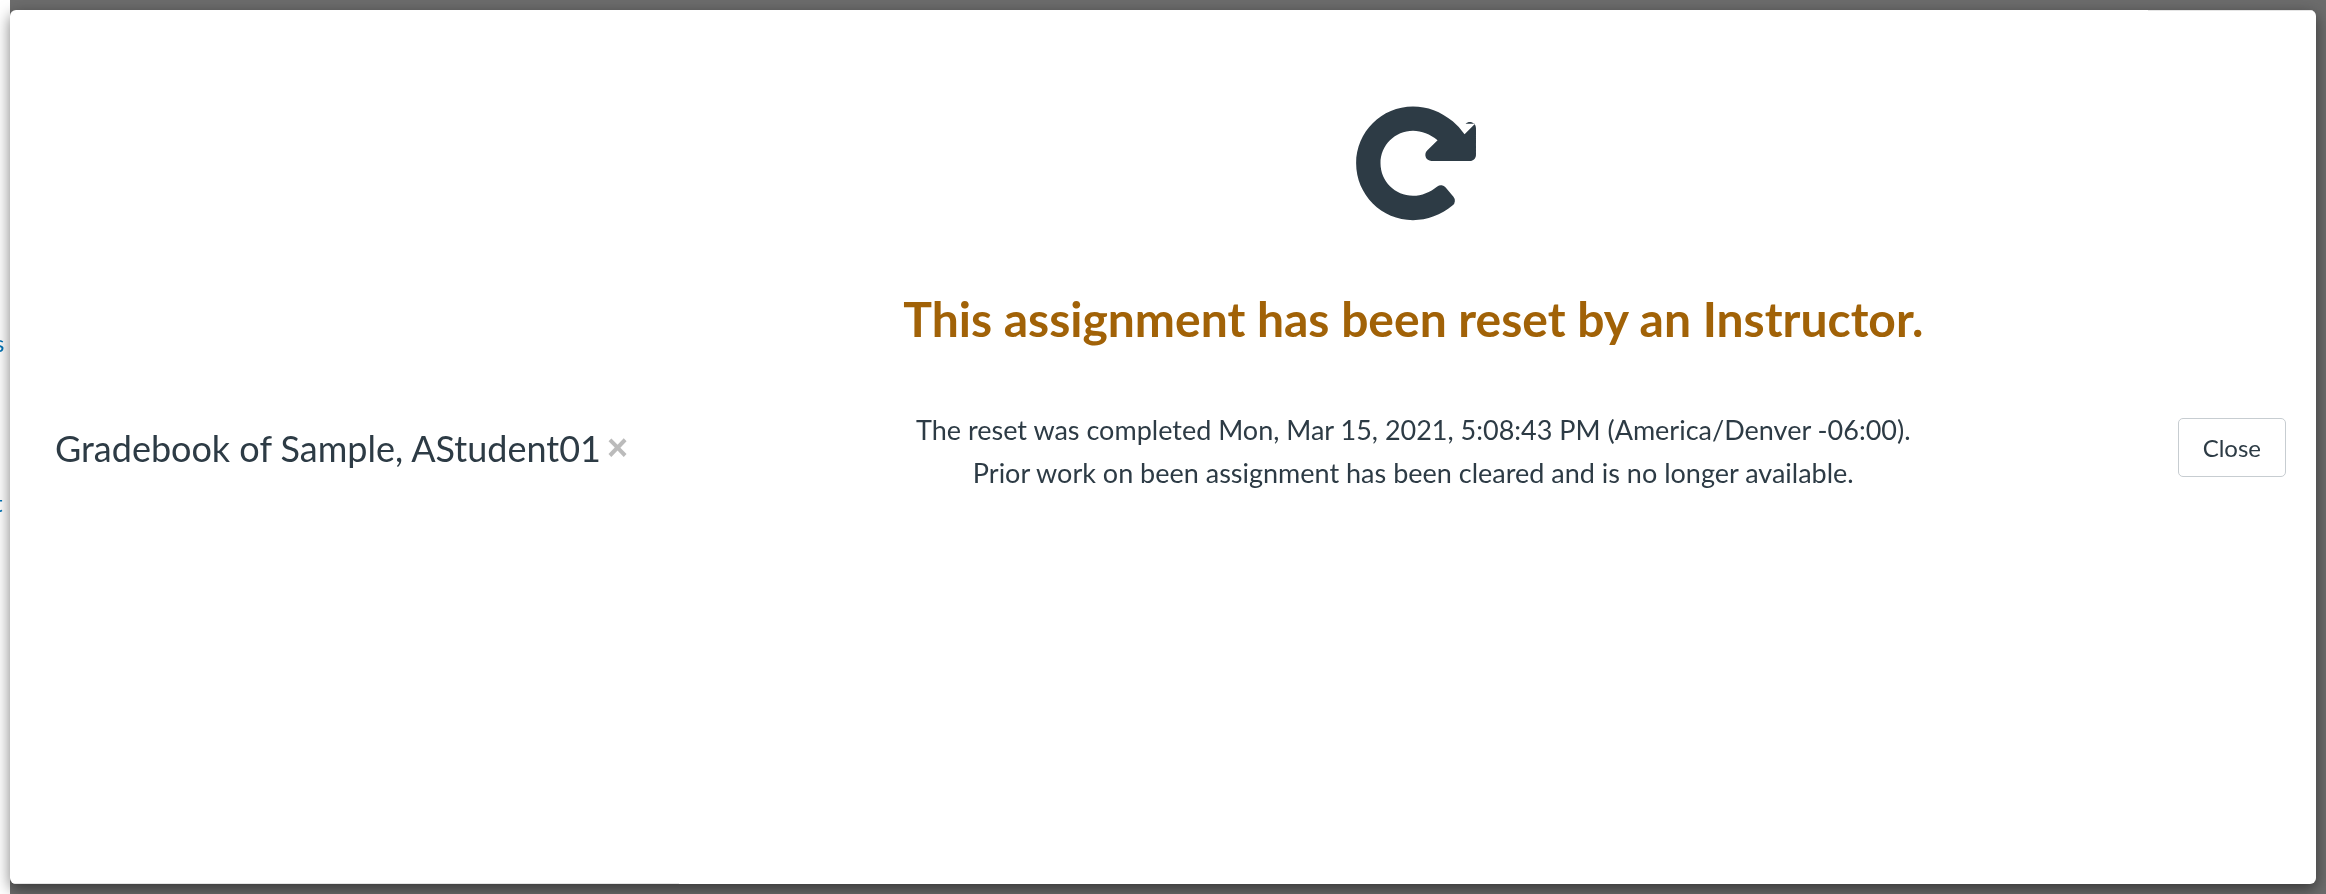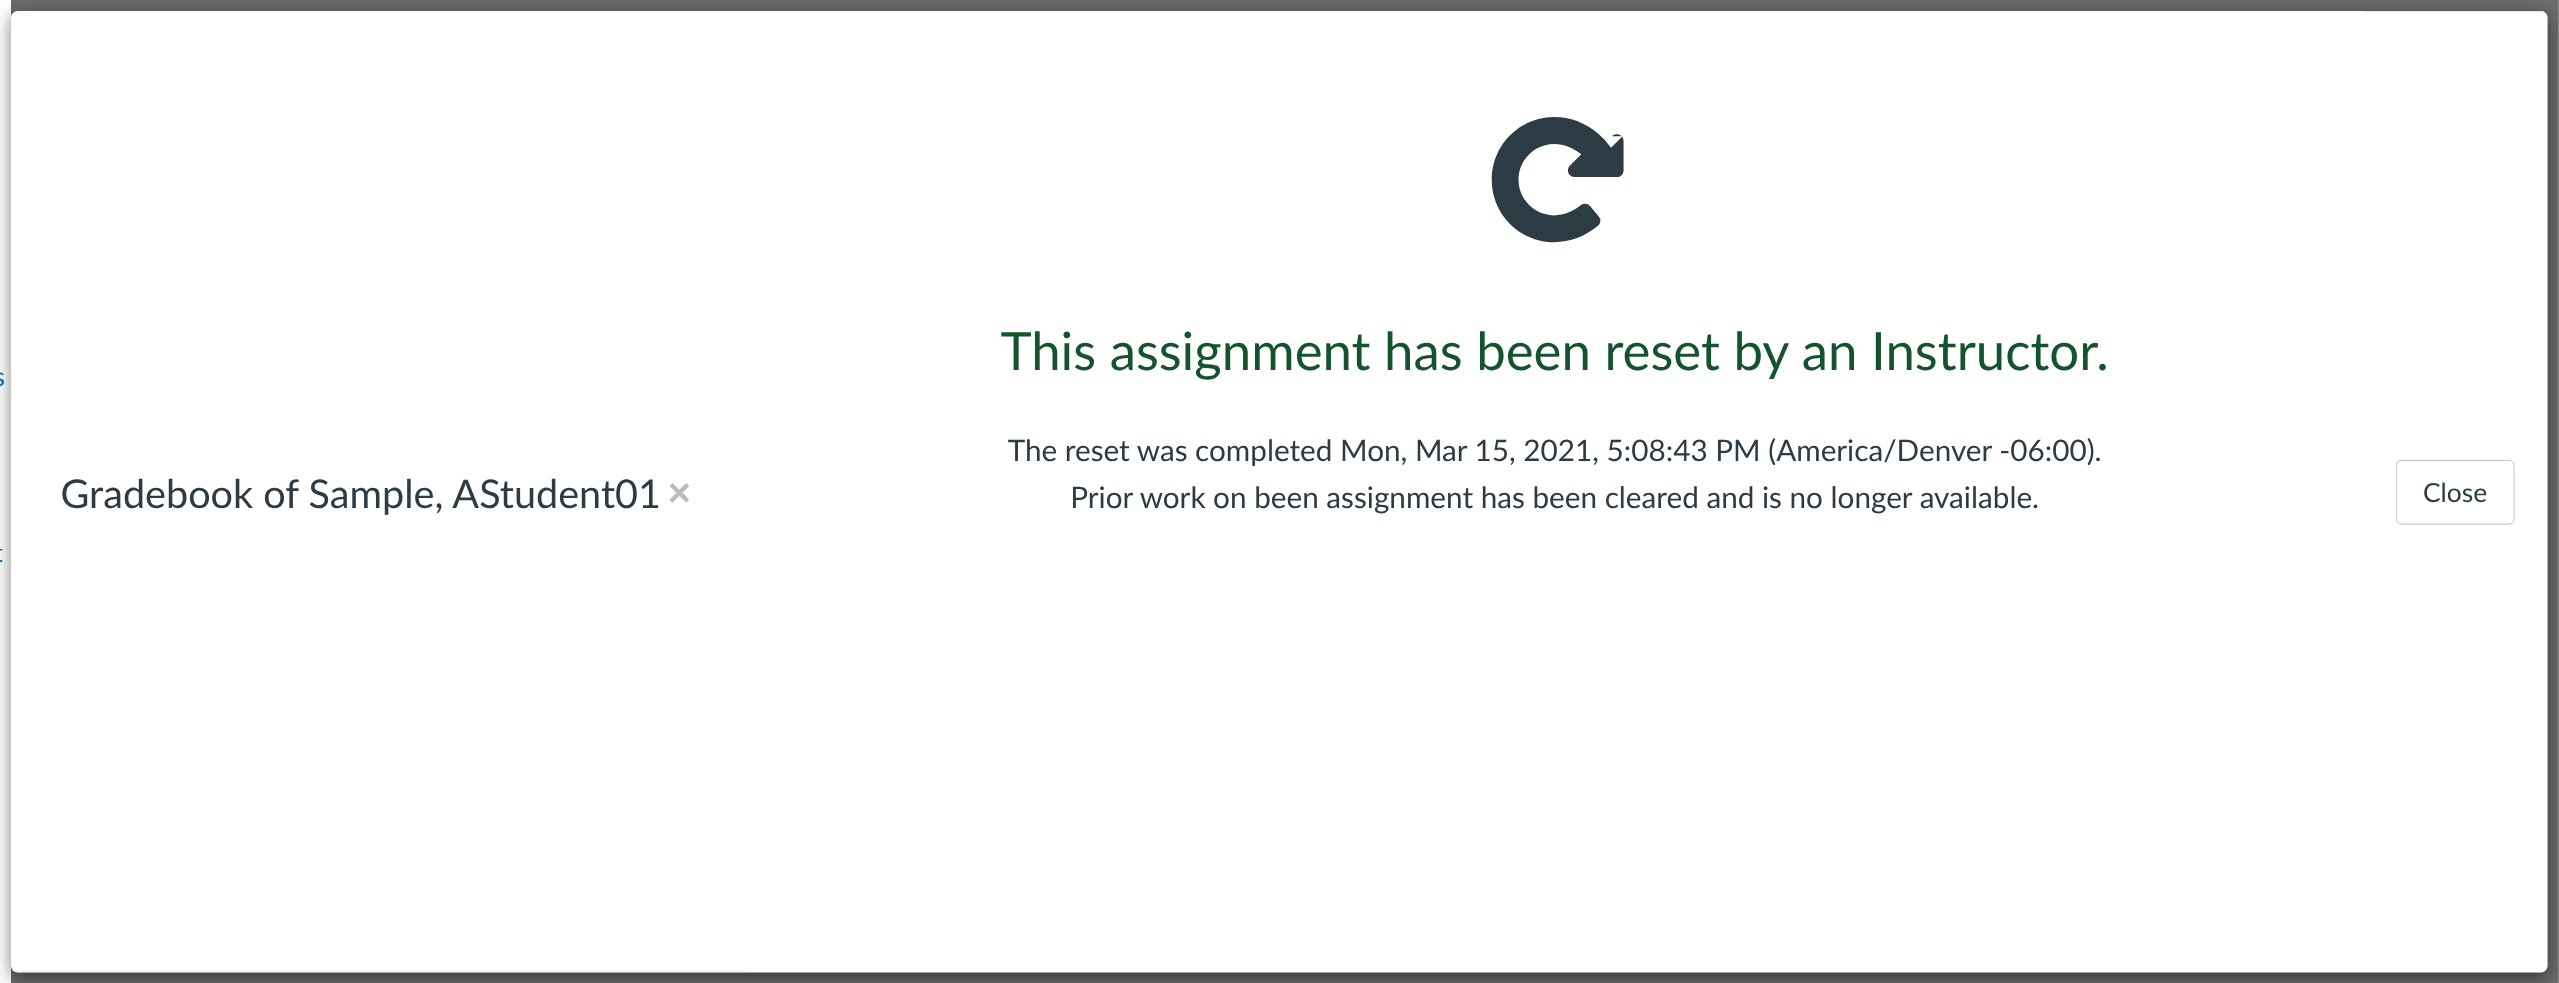--- a/index.html
+++ b/index.html
@@ -67,23 +67,23 @@
       justify-content: center;
       margin-bottom: 60px;
     }
     .refresh-icon svg {
       width: 130px;
       height: 130px;
       display: block;
     }
     .heading {
       font-size: 48px;
-      font-weight: 400;
-      color: #14532d;
-      margin-bottom: 40px;
+      font-weight: 700;
+      color: #a16207;
+      margin-bottom: 61px;
       padding: 0 60px;
     }
     .detail-line {
       font-size: 27px;
       font-weight: 400;
       color: #2d3b45;
       line-height: 1.6;
       padding: 0 60px;
     }
     .modal-footer {

